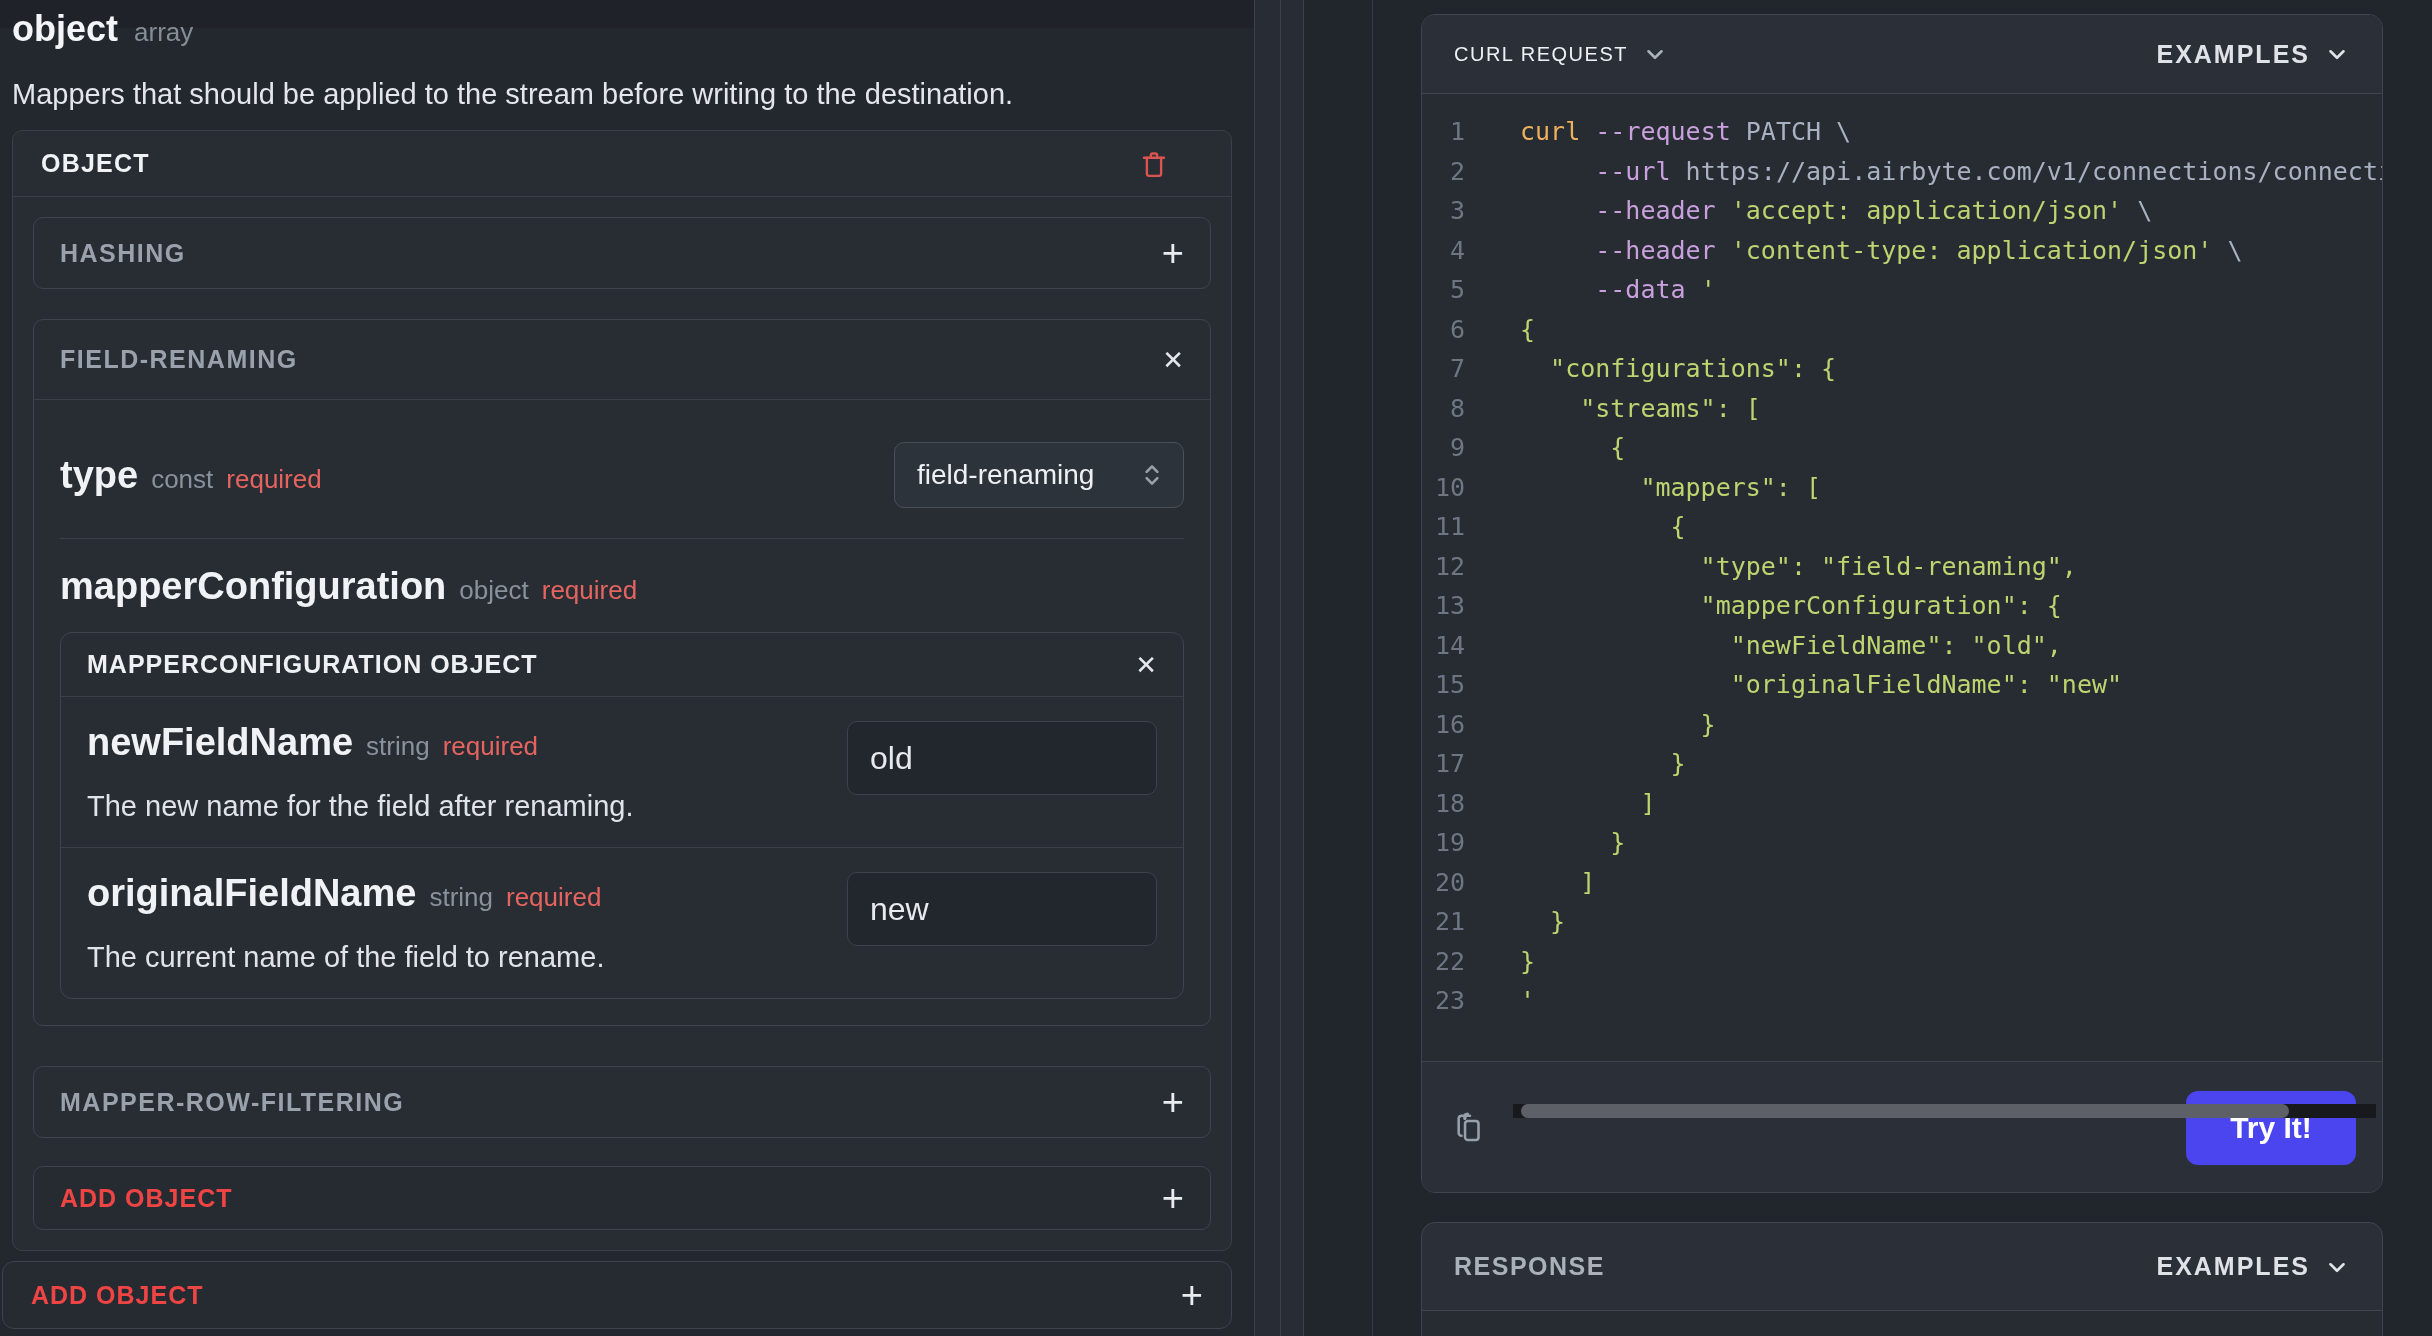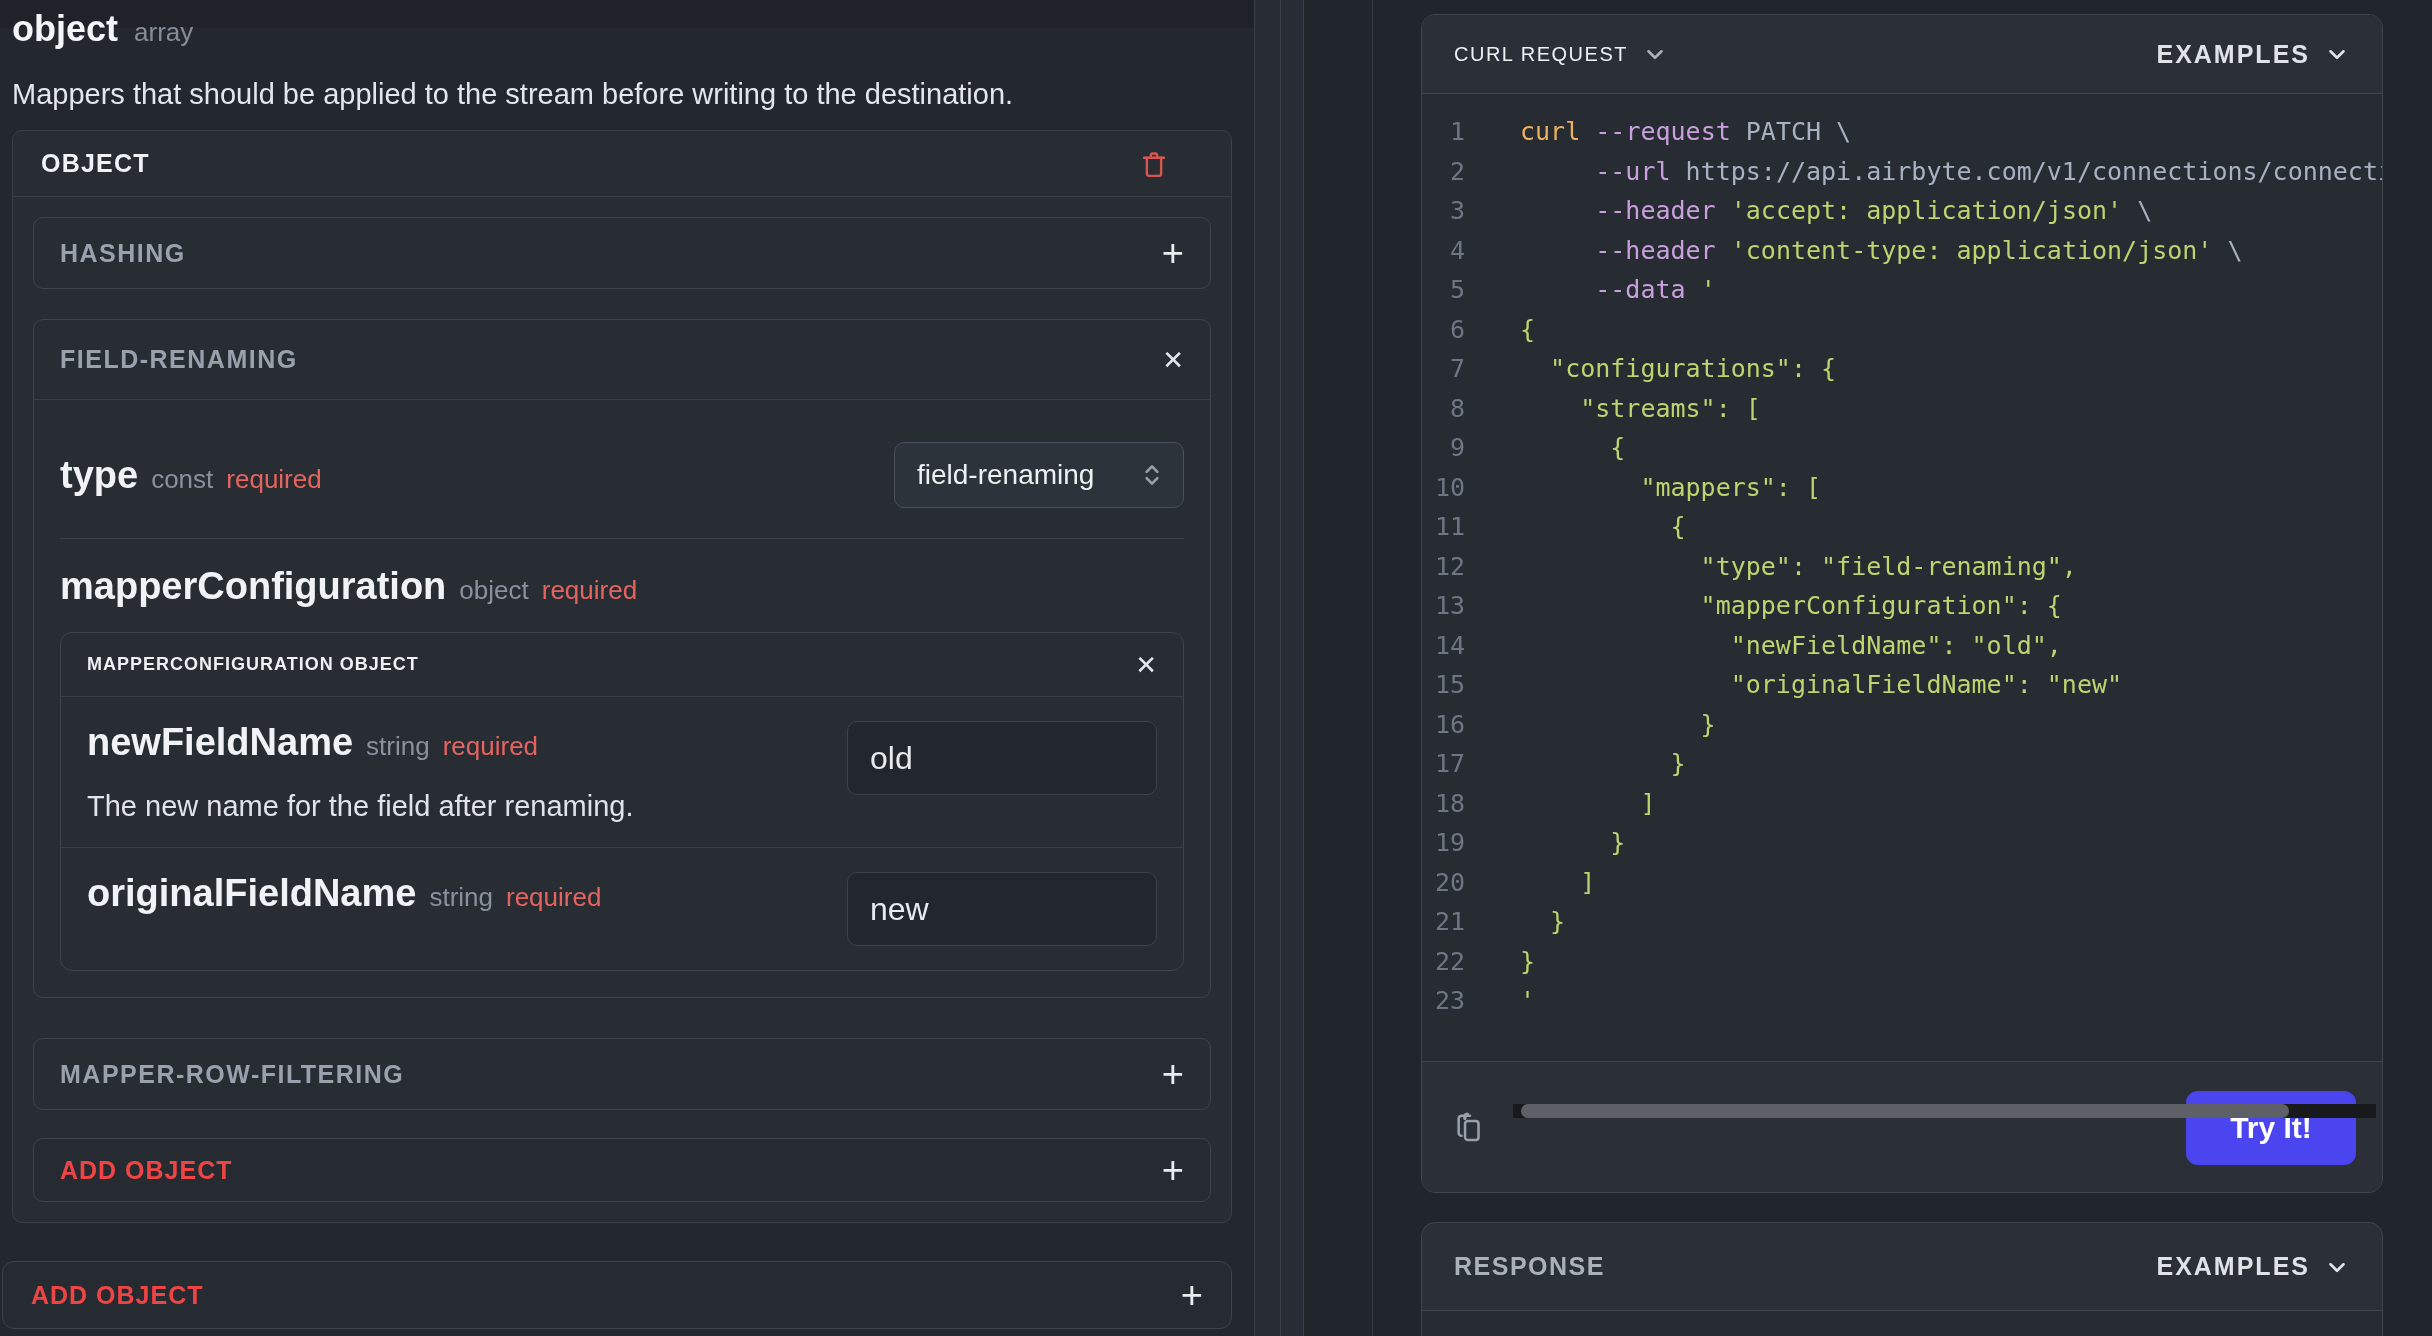--- a/index.html
+++ b/index.html
@@ -51,21 +51,21 @@
   .select-box { width:290px; height:66px; background:#2d333b; border:1px solid #4a505a;
     border-radius:10px; display:flex; align-items:center; justify-content:space-between;
     padding:0 18px 0 22px; cursor:pointer; }
   .select-text { font-size:28px; color:#eef1f4; }
 
   .mc-label-row { padding:26px 0 24px 0; }
 
   .mc-card { border:1px solid #3e444c; border-radius:12px; }
   .mc-head { height:64px; display:flex; align-items:center; justify-content:space-between;
     padding:0 26px; border-bottom:1px solid #3a4047; }
-  .mc-head-label { font-size:18px; font-weight:700; letter-spacing:1px; color:#eef0f3; }
+  .mc-head-label { font-size:25px; font-weight:700; letter-spacing:1px; color:#eef0f3; }
   .mc-row { padding:24px 26px; display:flex; justify-content:space-between; }
   .mc-row + .mc-row { border-top:1px solid #3a4047; }
   .mc-row-left { flex:1; }
   .field-desc { margin-top:26px; font-size:29px; color:#e0e4ea; }
   .text-input { width:310px; height:74px; background:#22262d; border:1px solid #3d434b;
     border-radius:10px; color:#e8ebee; font-size:32px; padding:0 22px;
     font-family:"Liberation Sans", sans-serif; outline:none; align-self:flex-start; }
 
   .add-object-row { height:64px; border:1px solid #3e444c; border-radius:10px; background:#262b32;
     display:flex; align-items:center; justify-content:space-between; padding:0 26px; }
@@ -205,20 +205,21 @@
               <input class="text-input" type="text" value="old" style="">
             </div>
 
             <div class="mc-row">
               <div class="mc-row-left">
                 <div class="field-label-line">
                   <span class="field-name">originalFieldName</span>
                   <span class="field-meta">string</span>
                   <span class="field-required">required</span>
                 </div>
+                <div class="field-desc">The current name of the field to rename.</div>
               </div>
               <input class="text-input" type="text" value="new" style="">
             </div>
           </div>
 
         </div>
       </div>
 
       <div class="variant-row mb28">
         <span class="muted-label">MAPPER-ROW-FILTERING</span>

